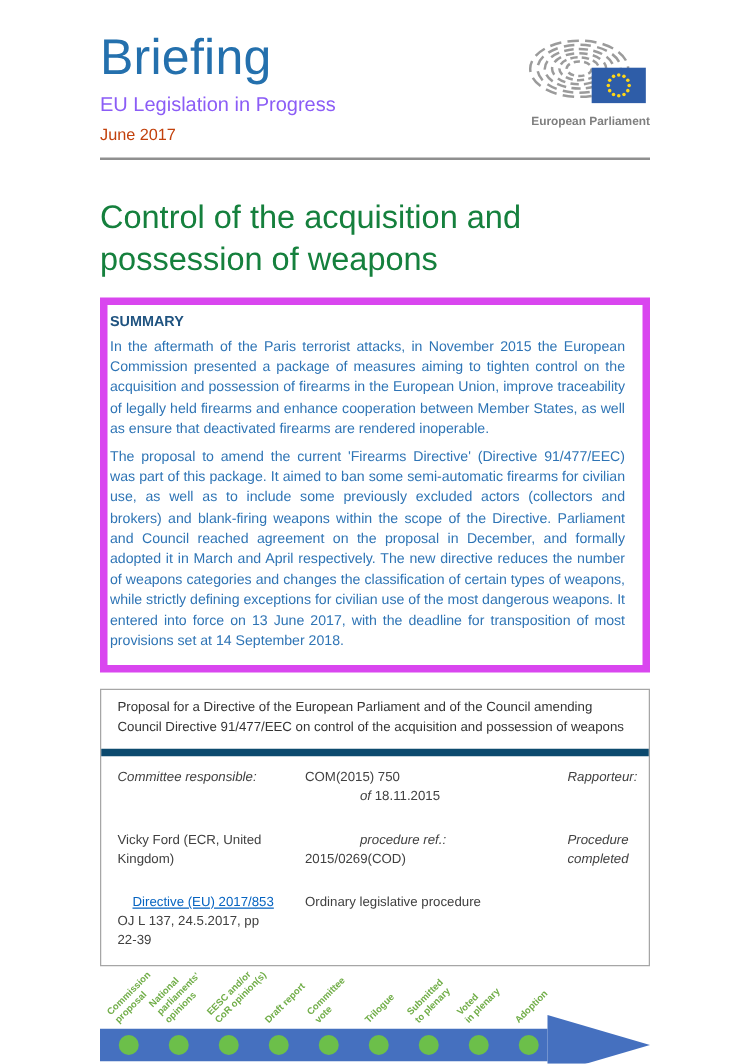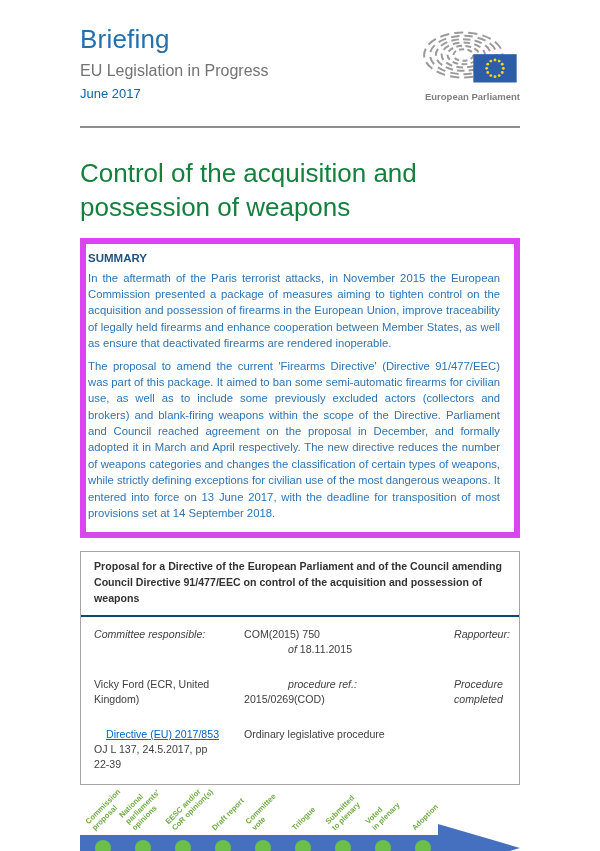--- a/index.html
+++ b/index.html
@@ -7,23 +7,23 @@
   body {
     width: 600px; height: 851px;
     font-family: "Liberation Sans", sans-serif;
     color: #3b3b3b;
   }
   .page { position: relative; width: 600px; height: 851px; overflow: hidden; background:#fff; }
   .content { padding: 24px 80px 0 80px; }
 
   
   .header { position: relative; height: 92px; }
-  .brand { font-size: 26px; color: #2470ad; font-weight: normal; letter-spacing: .2px; }
-  .series { font-size: 16px; color: #737373; margin-top: 7px; }
-  .hdr-date { font-size: 13px; color: #0369a1; margin-top: 6px; }
+  .brand { font-size: 40px; color: #2470ad; font-weight: normal; letter-spacing: .2px; }
+  .series { font-size: 16px; color: #8b5cf6; margin-top: 7px; }
+  .hdr-date { font-size: 13px; color: #c2410c; margin-top: 6px; }
   .logo-box { position: absolute; top: 0px; right: 0; width: 100px; text-align: right; }
   .logo-caption { font-size: 9.5px; font-weight: bold; color: #7f7f7f; margin-top: 1px; white-space: nowrap; }
   .header-rule { border: 0; border-top: 2.5px solid #8f8f8f; margin-top: 10px; }
 
   
   .page-title {
     margin-top: 28px;
     font-size: 26px; font-weight: normal;
     color: #15803d; line-height: 1.32;
     max-width: 420px;
@@ -39,22 +39,22 @@
   .summary-box p {
     margin-top: 6px;
     font-size: 11.3px; line-height: 1.45;
     color: #2e74b5; text-align: justify;
   }
 
   
   .proposal-box { margin-top: 13px; border: 1px solid #a6a6a6; }
   .proposal-title {
     padding: 7px 13px 8px 13px;
-    font-size: 10.6px; font-weight: bold; color: #333;
-    line-height: 1.5; border-bottom: 2px solid #0c4a6e;
+    font-size: 10.6px; font-weight: normal; color: #333;
+    line-height: 1.5; border-bottom: 6px solid #0c4a6e;
   }
   .proposal-table {
     display: grid;
     grid-template-columns: 130px 190px 1fr;
     column-gap: 8px; row-gap: 9px;
     padding: 10px 13px 12px 13px;
     font-size: 10.6px; color: #404040; line-height: 1.42; gap: 20px;
   }
   .cell-label { font-style: italic; }
   .em { font-style: italic; margin-left: 44px; }

